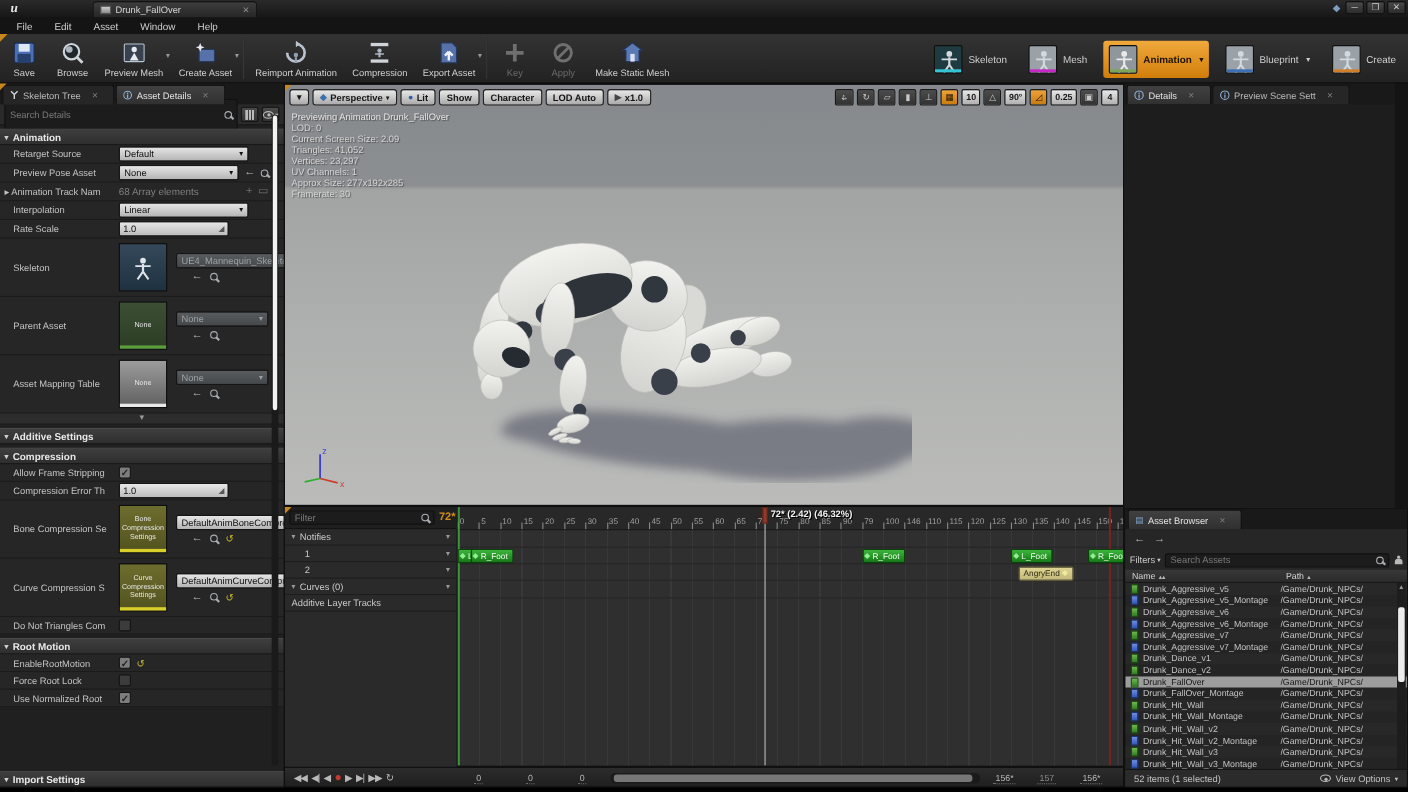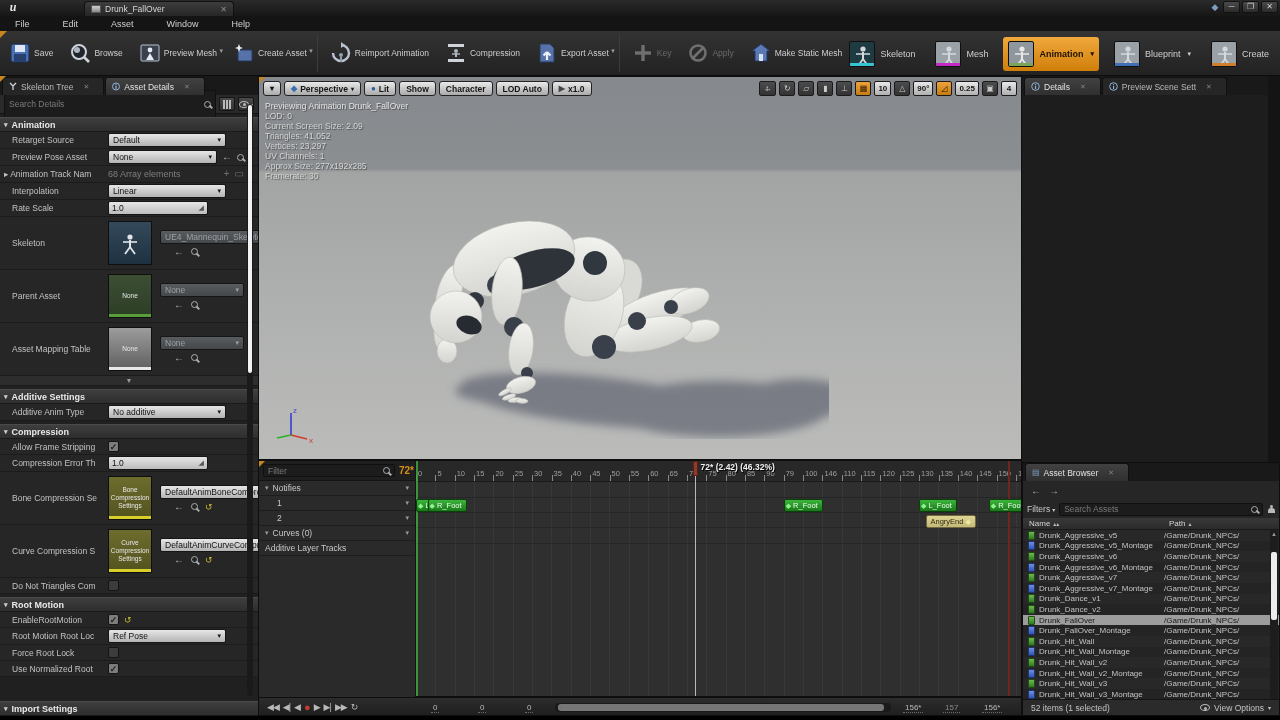--- a/index.html
+++ b/index.html
@@ -17,28 +17,28 @@
     color:#d6d6d6; font-size:8.5px; min-width:150px; }
   .doc-tab .asset-ic { width:10px; height:8px; background:linear-gradient(#cfcfcf,#8a8a8a); border:1px solid #555; display:inline-block; }
   .doc-tab .tab-x { position:absolute; right:6px; color:#8a8a8a; font-size:8px; }
   .win-controls { position:absolute; right:2px; top:1px; display:flex; gap:2px; align-items:center; }
   .win-btn { width:17px; height:12px; background:linear-gradient(#4a4a4a,#2b2b2b); border:1px solid #111;
     color:#cfcfcf; font-size:8px; line-height:10px; text-align:center; border-radius:2px; }
   .win-badge { width:12px; height:12px; color:#7d9cc0; font-size:9px; line-height:12px; text-align:center; }
 
   
   .menubar { position:absolute; left:0; top:16px; width:1280px; height:15px; background:#141414;
-    display:flex; align-items:center; gap:15px; padding-left:6px; }
+    display:flex; align-items:center; gap:2px; padding-left:6px; }
   .menu-item { padding:1px 9px; color:#cfcfcf; font-size:9px; }
 
   
   .toolbar { position:absolute; left:0; top:31px; width:1280px; height:45px;
     background:linear-gradient(#333333,#222222); border-bottom:1px solid #0c0c0c; display:flex; align-items:center; }
   .tb-corner { position:absolute; left:0; top:0; width:0; height:0; border-top:7px solid #c8861c; border-right:7px solid transparent; }
-  .tb-btn { display:flex; flex-direction:row; align-items:center; justify-content:center; gap:1px;
+  .tb-btn { display:flex; flex-direction:column; align-items:center; justify-content:center; gap:1px;
     min-width:44px; padding:2px 7px; height:44px; color:#cfcfcf; font-size:8.5px; position:relative; }
   .tb-btn .ic { width:26px; height:24px; display:flex; align-items:center; justify-content:center; }
   .tb-btn.disabled { color:#6a6a6a; }
   .tb-btn .dd { position:absolute; right:1px; top:16px; font-size:7px; color:#9a9a9a; }
   .tb-sep { width:1px; height:38px; background:#141414; border-right:1px solid #3c3c3c; margin:0 3px; }
   .modes { position:absolute; right:6px; top:3px; height:40px; display:flex; align-items:center; gap:10px; }
   .mode-btn { display:flex; align-items:center; gap:5px; padding:2px 5px; border-radius:3px; color:#cfcfcf; font-size:9px; height:34px; }
   .mode-btn.active { background:linear-gradient(#f0a93c,#d07e0a); color:#1d1205; font-weight:bold; }
   .mode-thumb { width:26px; height:26px; border:1px solid #101010; border-radius:2px; position:relative; overflow:hidden; }
   .mode-thumb svg { position:absolute; inset:0; }
@@ -539,29 +539,20 @@
               <span class="gicon">←</span>
               <span class="mag"></span>
             </div>
           </div>
         </div>
         <div class="expander-row">▼</div>
         <div class="lp-header">
           <span class="hc">▾</span>
           <b>Additive Settings</b>
         </div>
-        <div class="lp-row">
-          <span class="lp-label">Additive Anim Type</span>
-          <div class="lp-value">
-            <div class="combo light">
-              <span>No additive</span>
-              <span class="car">▾</span>
-            </div>
-          </div>
-        </div>
         <div class="lp-header">
           <span class="hc">▾</span>
           <b>Compression</b>
         </div>
         <div class="lp-row" style="min-height:16px">
           <span class="lp-label">Allow Frame Stripping</span>
           <div class="lp-value">
             <span class="checkbox on">✓</span>
           </div>
         </div>
@@ -616,29 +607,20 @@
         </div>
         <div class="lp-header">
           <span class="hc">▾</span>
           <b>Root Motion</b>
         </div>
         <div class="lp-row" style="min-height:16px">
           <span class="lp-label">EnableRootMotion</span>
           <div class="lp-value">
             <span class="checkbox on">✓</span>
             <span class="gicon reset">↺</span>
-          </div>
-        </div>
-        <div class="lp-row">
-          <span class="lp-label">Root Motion Root Loc</span>
-          <div class="lp-value">
-            <div class="combo light">
-              <span>Ref Pose</span>
-              <span class="car">▾</span>
-            </div>
           </div>
         </div>
         <div class="lp-row" style="min-height:16px">
           <span class="lp-label">Force Root Lock</span>
           <div class="lp-value">
             <span class="checkbox"></span>
           </div>
         </div>
         <div class="lp-row" style="min-height:16px">
           <span class="lp-label">Use Normalized Root</span>

